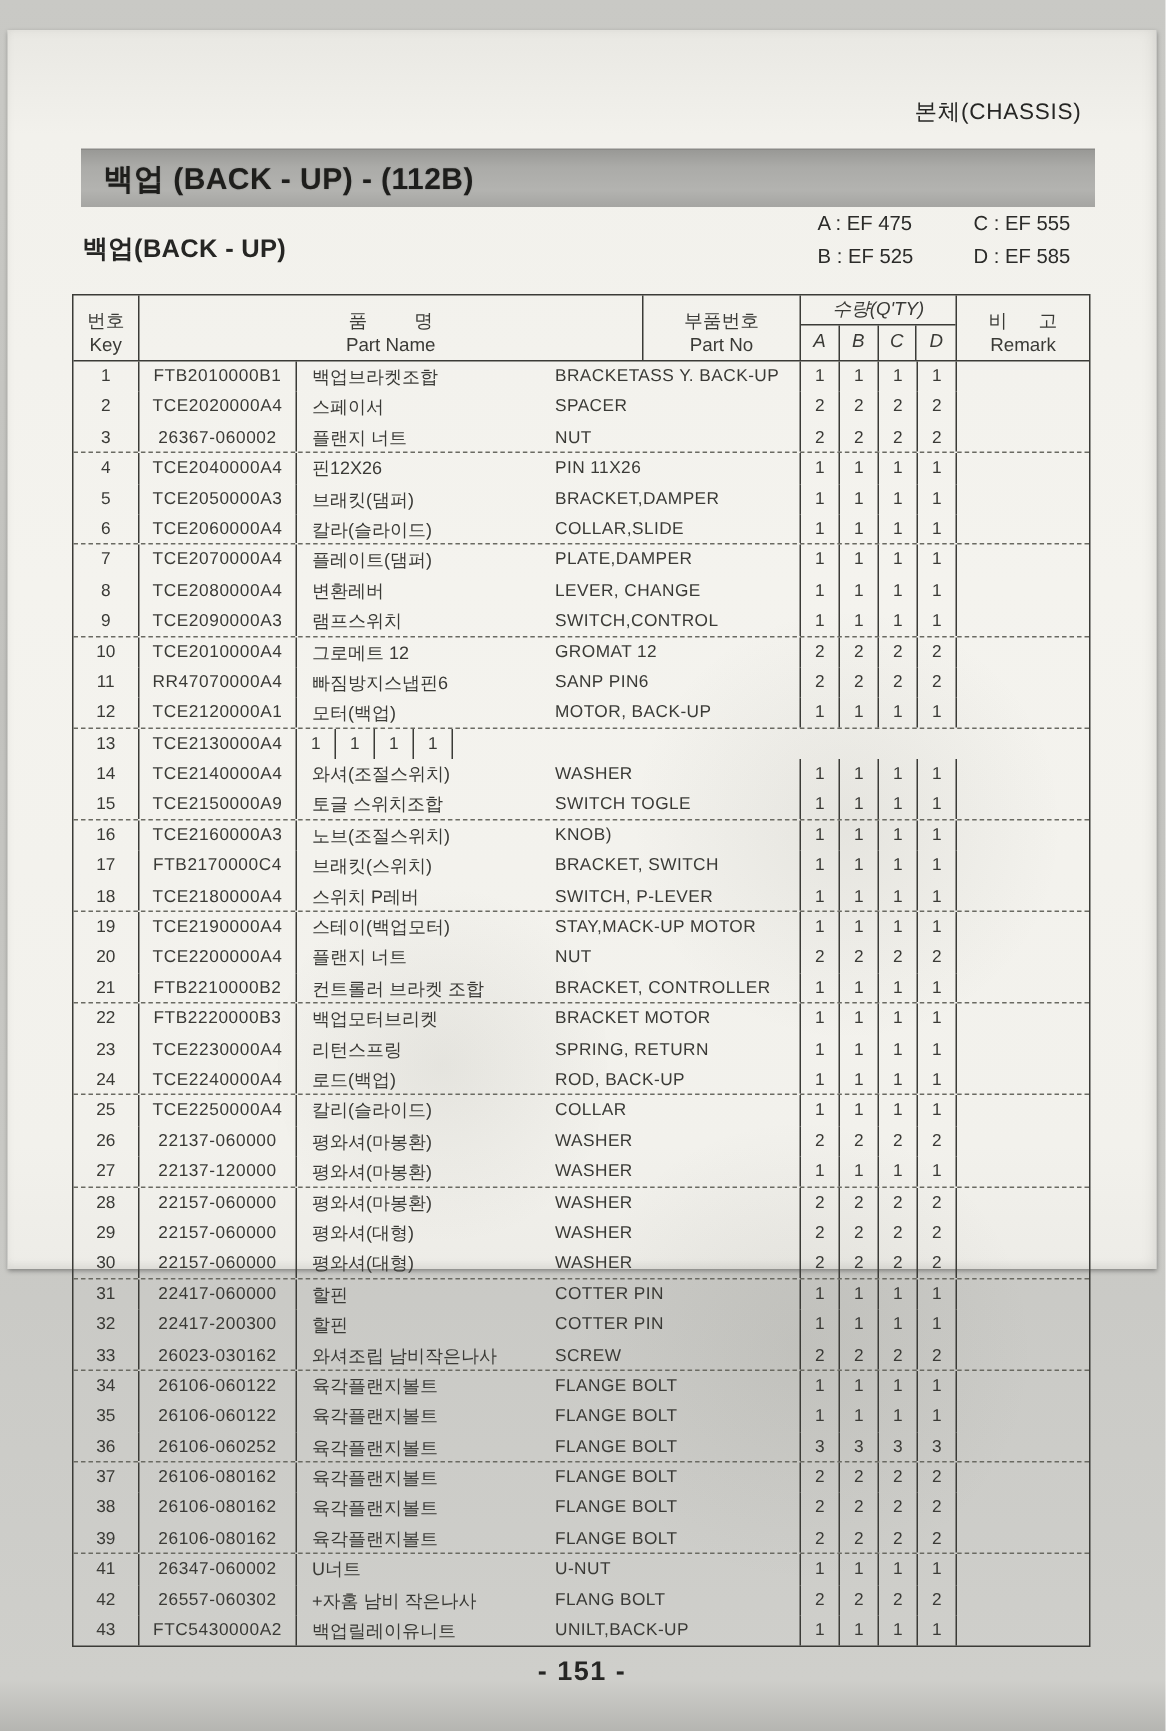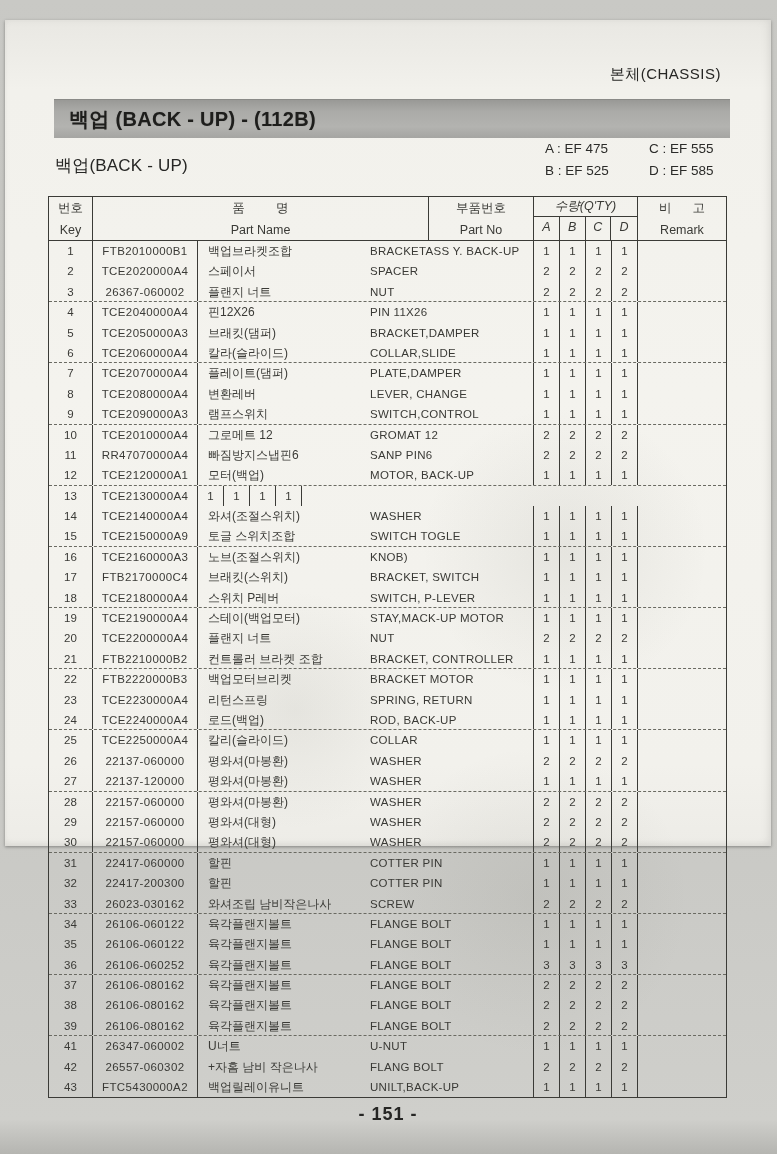--- a/index.html
+++ b/index.html
@@ -28,36 +28,36 @@
   .title-bar {
     position:absolute; left:49px; top:79px; width:676px; height:39px;
     background:linear-gradient(180deg,#999996 0,#ababa8 30%,#b3b3b0 70%,#a5a5a2 100%);
     border-top:1px solid #8a8a87;
     display:flex; align-items:center; padding-left:15px;
     font-size:20px; font-weight:bold; color:#1e1e1c; letter-spacing:.3px;
     text-shadow:0 0 1px rgba(0,0,0,.25);
   }
   .subtitle {
     position:absolute; left:50px; top:134px;
-    font-size:17px; font-weight:400; color:#262624; letter-spacing:.2px;
+    font-size:17px; font-weight:700; color:#262624; letter-spacing:.2px;
   }
   .legend {
     position:absolute; left:540px; top:121px;
     display:grid; grid-template-columns:104px auto; grid-auto-flow:column;
     grid-template-rows:22px 22px; font-size:13.5px; color:#2b2b29;
   }
   .table {
     position:absolute; left:43px; top:176px; width:679px;
     border:1px solid #3b3b37; background:transparent;
     font-size:11.5px; color:#3a3a36;
   }
   .thead { display:flex; height:44px; border-bottom:1px solid #3b3b37; }
   .th, .td { border-right:1px solid #3b3b37; }
   .th:last-child, .td:last-child { border-right:none; }
-  .th { display:flex; flex-direction:column; justify-content:space-between; text-align:center; font-size:12.5px; padding:3px 0; }
+  .th { display:flex; flex-direction:column; justify-content:flex-end; text-align:center; font-size:12.5px; padding:3px 0; }
   .c-key { width:44px; }
   .c-partno { width:105px; }
   .c-name { width:336px; }
   .c-qty { width:26px; }
   .c-qtyblock { width:104px; }
   .c-remark { flex:1; }
   .th.c-name span, .th.c-remark span { white-space:pre; }
   .qty-top { height:20px; line-height:18px; border-bottom:1px solid #3b3b37; text-align:center; }
   .qty-cols { flex:1; display:flex; padding:0; }
   .qty-cols span { width:26px; line-height:20px; text-align:center; border-right:1px solid #3b3b37; }

